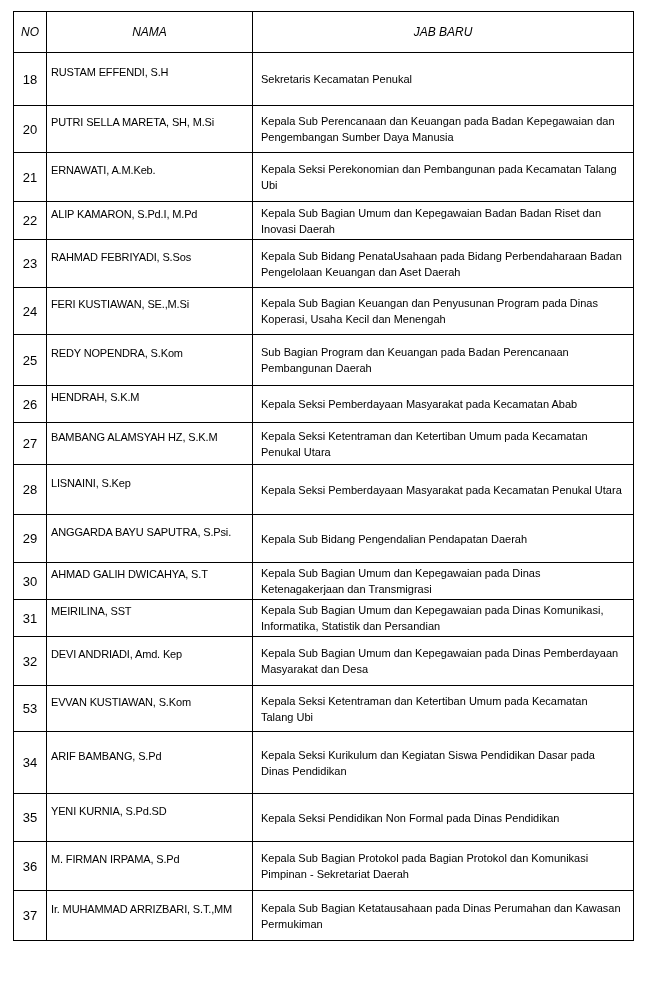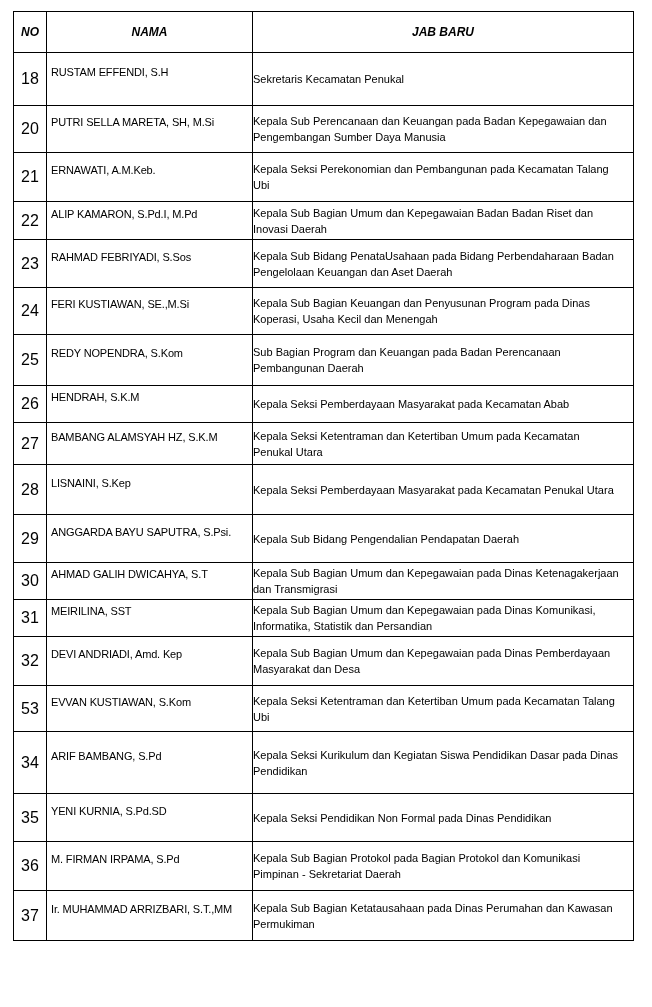--- a/index.html
+++ b/index.html
@@ -28,40 +28,40 @@
   table.doc-table th,
   table.doc-table td {
     border: 1.5px solid #000000;
     vertical-align: middle;
     box-sizing: border-box;
     overflow: hidden;
   }
   table.doc-table th {
     height: 41px;
     font-size: 12px;
-    font-weight: bold;
+    font-weight: normal;
     font-style: italic;
     text-align: center;
     padding: 2px;
   }
   td.cell-no {
     text-align: center;
-    font-size: 16px;
+    font-size: 13px;
     padding: 2px 1px;
   }
   td.cell-nama {
     font-size: 11px;
     letter-spacing: -0.15px;
     white-space: nowrap;
     padding: 2px 2px 16px 4px;
   }
   td.cell-jab {
     font-size: 11px;
     line-height: 16px;
-    padding: 2px 11px 2px 0;
+    padding: 2px 11px 2px 8px;
   }
 </style>
 </head>
 <body>
 
 <div class="page">
   <table class="doc-table">
     <colgroup>
       <col class="col-no">
       <col class="col-nama">

